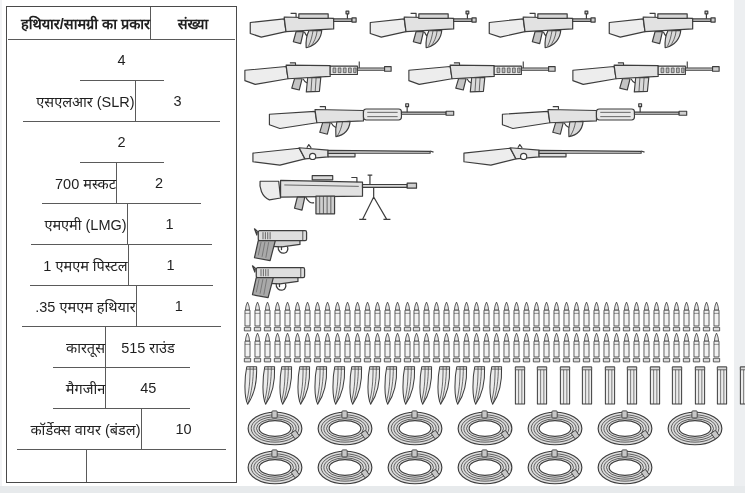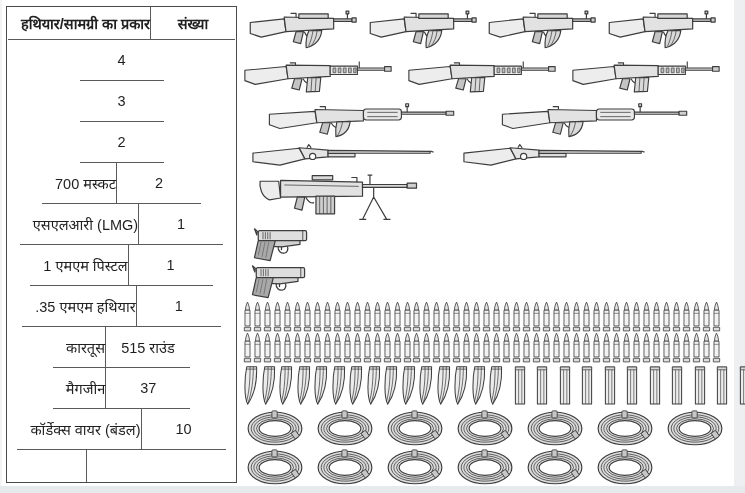--- a/index.html
+++ b/index.html
@@ -65,41 +65,42 @@
   <div class="edge-bottom"></div>
 
   <div class="wtable">
     <div class="t-row t-head">
       <div class="t-cell t-label">हथियार/सामग्री का प्रकार</div>
       <div class="t-cell t-value">संख्या</div>
     </div>
     <div class="t-body"><div class="t-row">
           <div class="t-cell t-value">4</div>
         </div><div class="t-row">
+          <div class="t-cell t-label">एसएलआर (SLR)</div>
           <div class="t-cell t-value">3</div>
         </div><div class="t-row">
           <div class="t-cell t-value">2</div>
         </div><div class="t-row">
           <div class="t-cell t-label">700 मस्कट</div>
           <div class="t-cell t-value">2</div>
         </div><div class="t-row">
-          <div class="t-cell t-label">एसएलआरी (LMG)</div>
+          <div class="t-cell t-label">एमएमी (LMG)</div>
           <div class="t-cell t-value">1</div>
         </div><div class="t-row">
           <div class="t-cell t-label">1 एमएम पिस्टल</div>
           <div class="t-cell t-value">1</div>
         </div><div class="t-row">
           <div class="t-cell t-label">.35 एमएम हथियार</div>
           <div class="t-cell t-value">1</div>
         </div><div class="t-row">
           <div class="t-cell t-label">कारतूस</div>
           <div class="t-cell t-value">515 राउंड</div>
         </div><div class="t-row">
           <div class="t-cell t-label">मैगजीन</div>
-          <div class="t-cell t-value">37</div>
+          <div class="t-cell t-value">45</div>
         </div><div class="t-row">
           <div class="t-cell t-label">कॉर्डेक्स वायर (बंडल)</div>
           <div class="t-cell t-value">10</div>
         </div></div>
     <div class="t-row t-filler">
       <div class="t-cell t-label"></div>
       <div class="t-cell t-value"></div>
     </div>
   </div>
 

